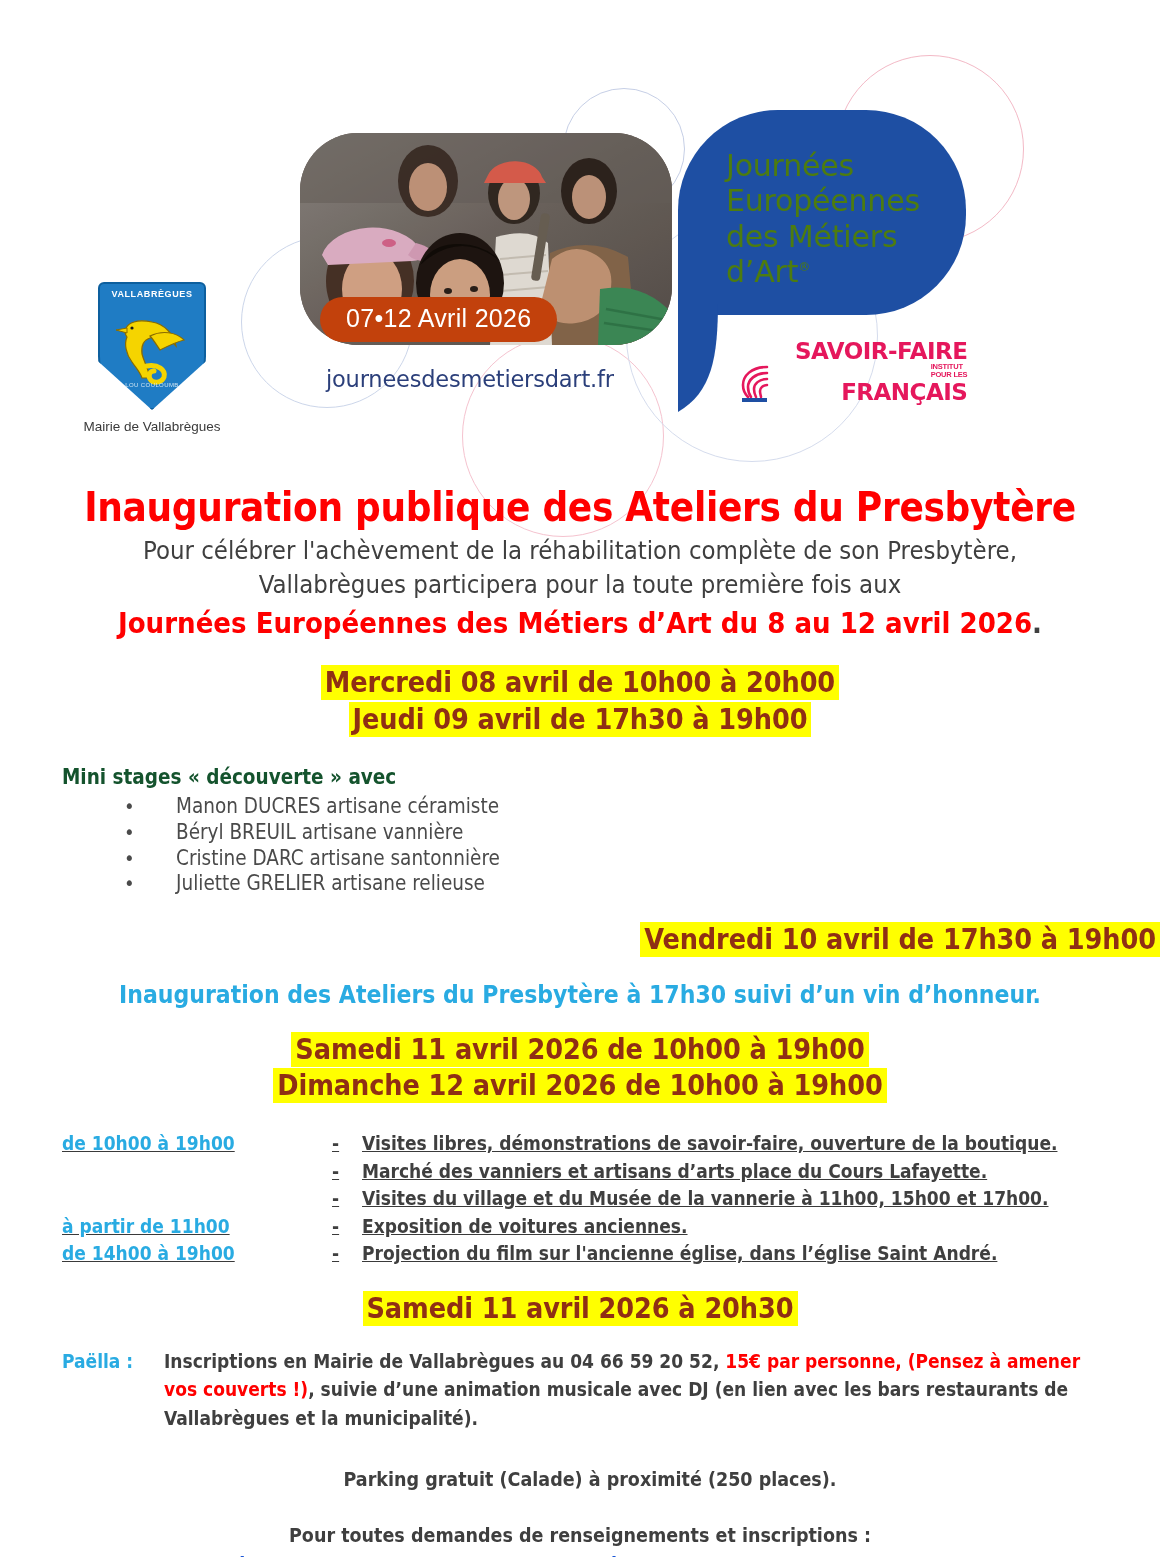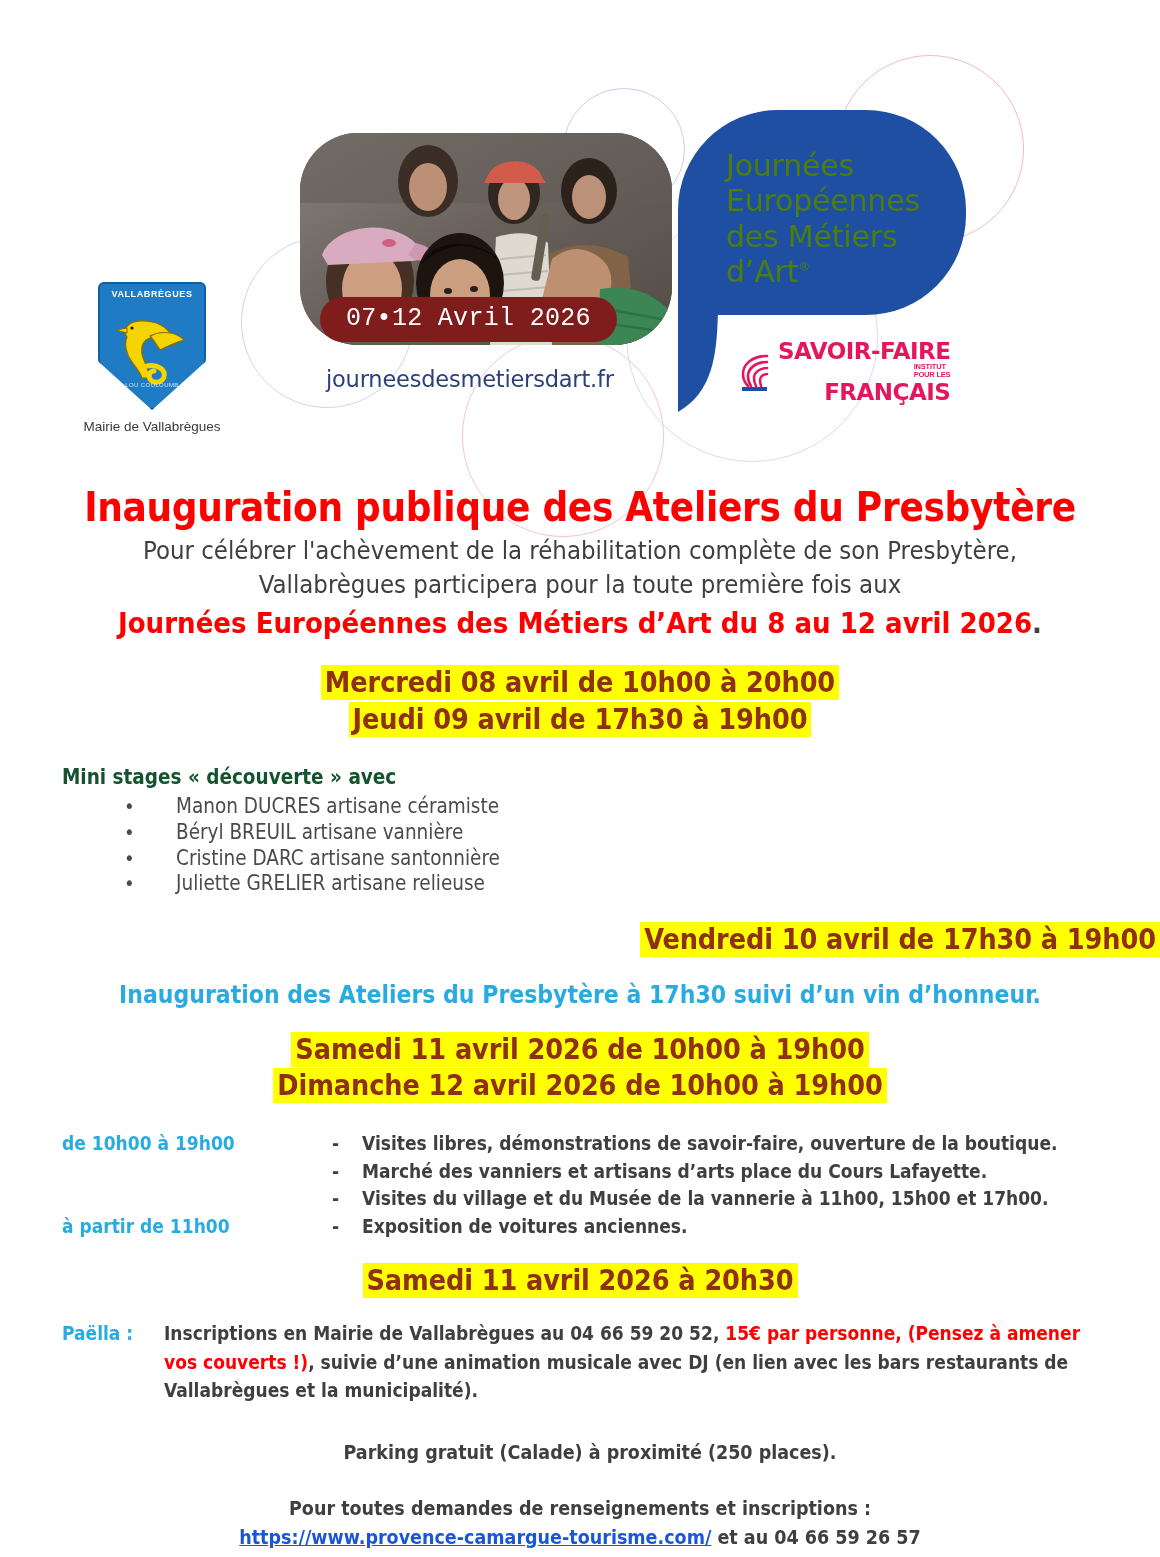--- a/index.html
+++ b/index.html
@@ -102,27 +102,27 @@
     background: #5c5148;
   }
   .photo-grad {
     position: absolute;
     inset: 0;
   }
   .date-pill {
     position: absolute;
     left: 320px;
     top: 297px;
-    background: #7f1d1d;
+    background: #c2410c;
     color: #ffffff;
     border-radius: 26px;
     padding: 7px 26px 9px 26px;
     font-size: 25px;
     letter-spacing: .3px;
-    font-family: Liberation Mono, monospace;
+    font-family: Liberation Sans, sans-serif;
     font-weight: normal;
   }
 
   .site-url {
     position: absolute;
     left: 326px;
     top: 366px;
     font-size: 22.5px;
     color: #2b3f7a;
     font-family: "DejaVu Sans", sans-serif;
@@ -154,22 +154,22 @@
     font-size: 12px;
     vertical-align: super;
   }
 
   
   .sf-lockup {
     position: absolute;
     left: 737px;
     top: 341px;
     display: flex;
-    align-items: center;
-    gap: 7px;
+    align-items: flex-end;
+    gap: 24px;
   }
   .sf-words {
     line-height: .95;
   }
   .sf-line1 {
     font-size: 23px;
     font-weight: bold;
     color: #e5175c;
     font-family: "DejaVu Sans", sans-serif;
     letter-spacing: -.5px;
@@ -274,20 +274,21 @@
     font-weight: bold;
     font-size: 24.5px;
     margin-top: 22px;
   }
 
   
   .sched {
     margin: 26px 0 0 0;
     width: 1124px;
     border-collapse: collapse;
+    text-decoration: underline;
   }
   .sched td {
     vertical-align: top;
     padding: 0;
   }
   .sched .t-time {
     width: 270px;
     padding-left: 62px;
     color: #29abe2;
     font-weight: bold;
@@ -522,20 +523,25 @@
       <tr>
         <td class="t-time"></td>
         <td class="t-dash">-</td>
         <td class="t-txt">Visites du village et du Musée de la vannerie à 11h00, 15h00 et 17h00.</td>
       </tr>
       <tr>
         <td class="t-time">à partir de 11h00</td>
         <td class="t-dash">-</td>
         <td class="t-txt">Exposition de voitures anciennes.</td>
       </tr>
+      <tr>
+        <td class="t-time">de 14h00 à 19h00</td>
+        <td class="t-dash">-</td>
+        <td class="t-txt">Projection du film sur l'ancienne église, dans l’église Saint André.</td>
+      </tr>
     </tbody>
   </table>
 
   <div class="hl-block" style="margin-top:24px;">
     <div class="hl-row"><span class="hl">Samedi 11 avril 2026 à 20h30</span></div>
   </div>
 
   <div class="paella-block">
     <div class="paella-label">Paëlla :</div>
     <div class="paella-text"><span>Inscriptions en Mairie de Vallabrègues au 04 66 59 20 52, </span><span class="red">15€ par personne, (Pensez à amener vos couverts !)</span><span>, suivie d’une animation musicale avec DJ (en lien avec les bars restaurants de Vallabrègues et la municipalité).</span></div>

